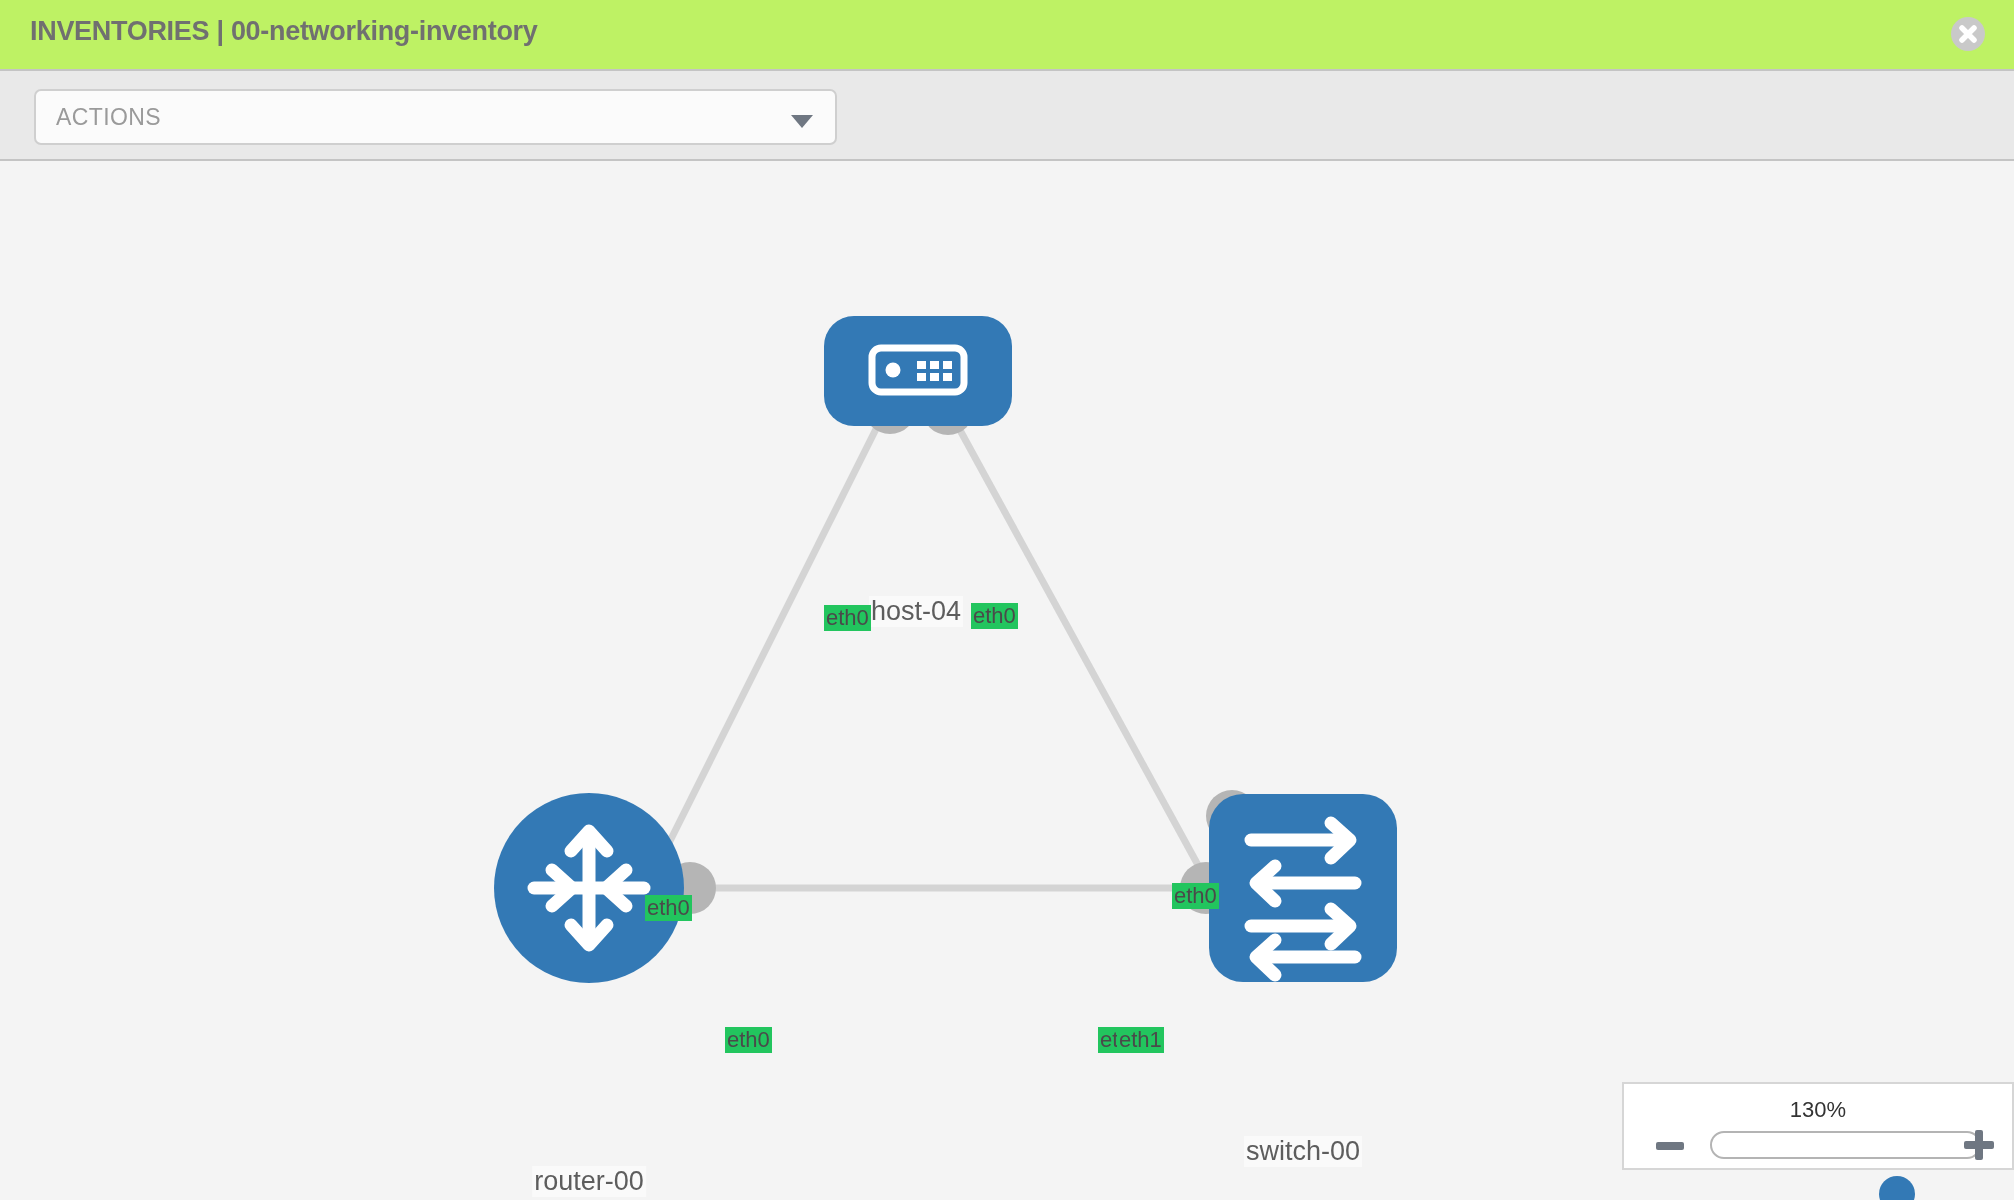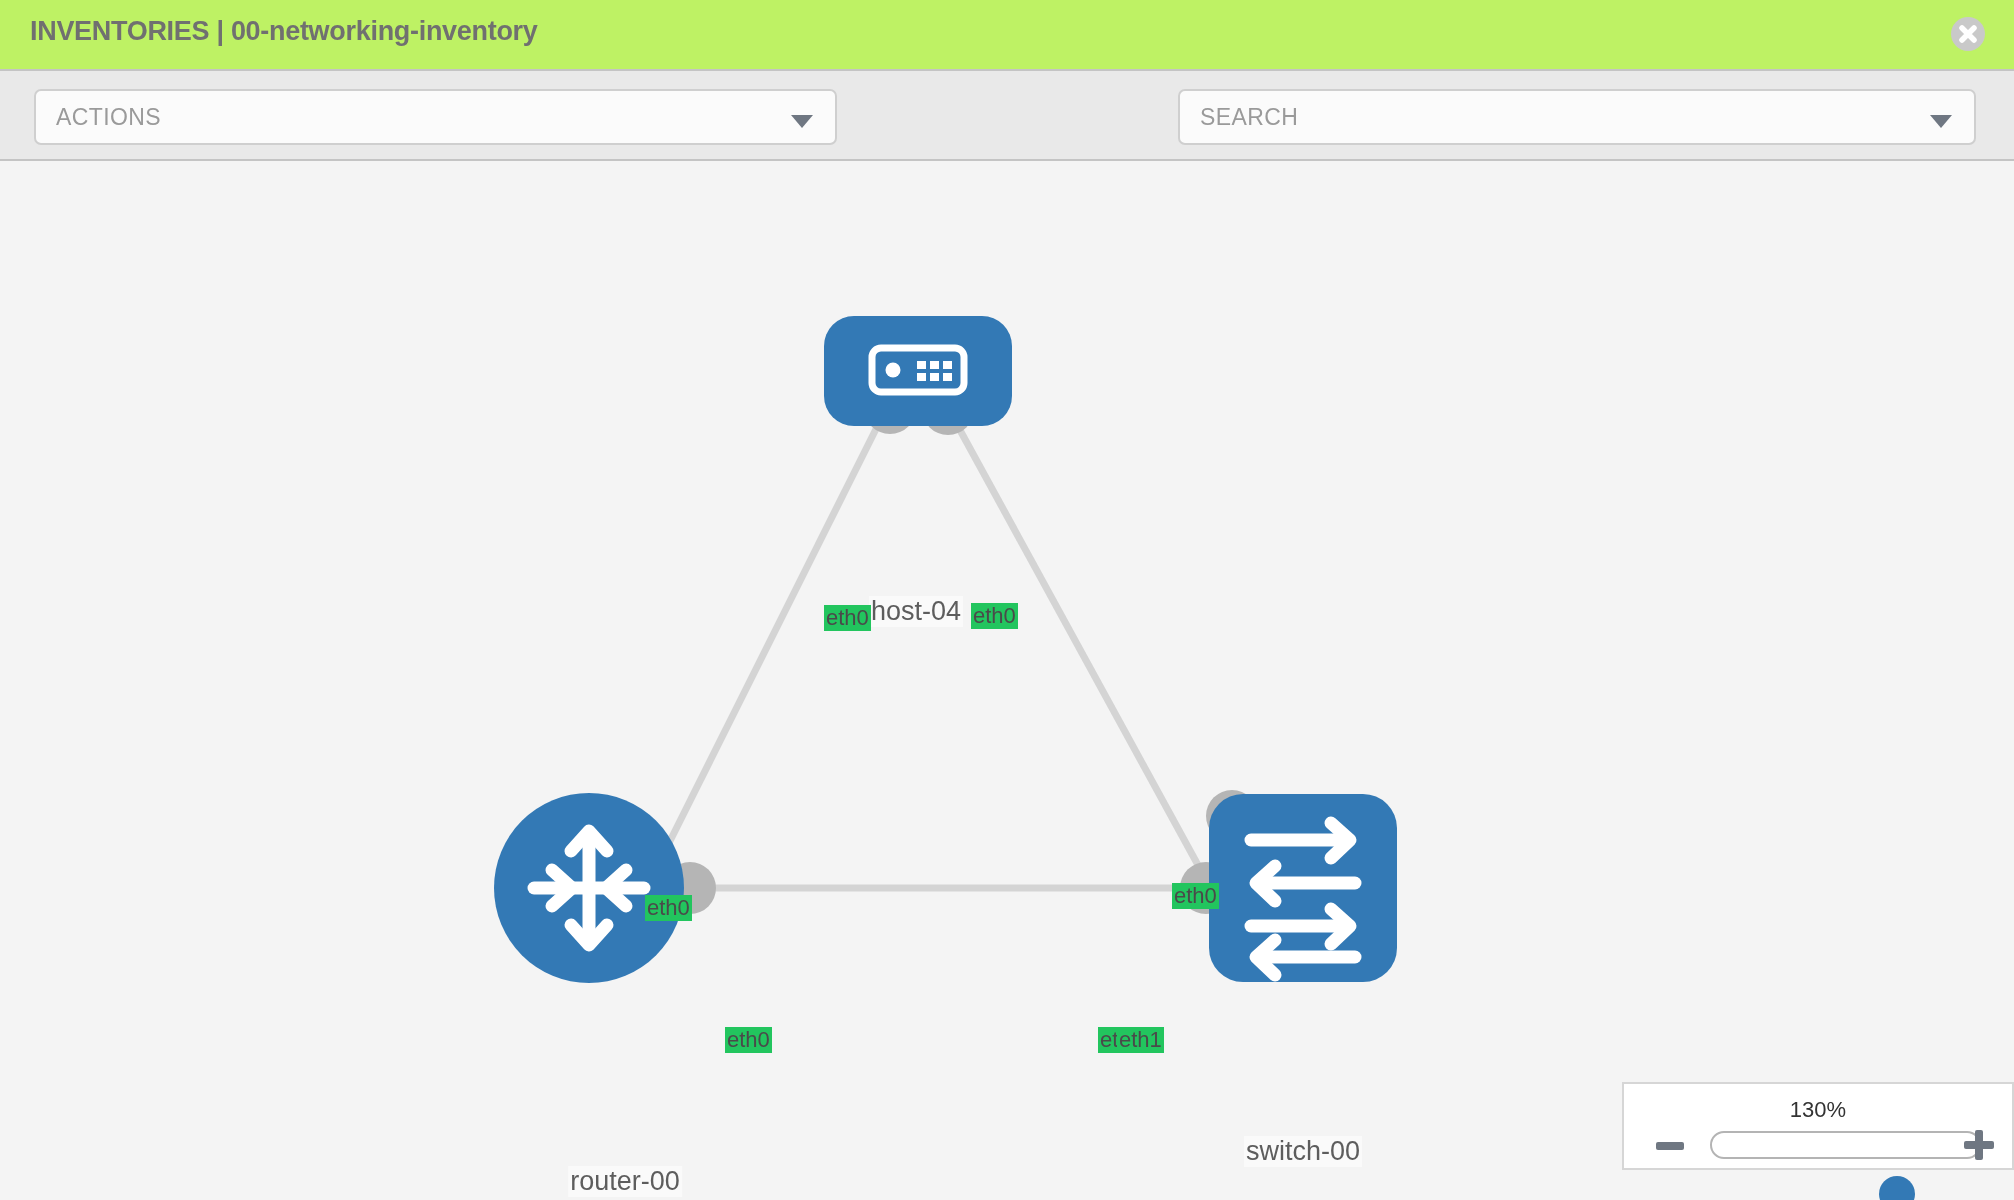--- a/index.html
+++ b/index.html
@@ -168,24 +168,20 @@
       <svg width="42" height="42" viewBox="0 0 42 42">
         <g fill="none" stroke="#6f7782" stroke-width="4.2" stroke-linecap="round">
           <circle cx="14.5" cy="15.5" r="7.2"></circle>
           <path d="M19.6 20.6 L33 34"></path>
           <path d="M27.5 28.5 L31.5 24.5"></path>
           <path d="M31.5 32.5 L35 29"></path>
         </g>
       </svg>
     </div>
 
-    <div class="search-box">
-      <span class="search-label">SEARCH</span>
-      <span class="caret"></span>
-    </div>
   </div>
 
   <div class="canvas">
 
     <svg class="topology-svg" width="2014" height="1039" viewBox="0 0 2014 1039">
 
       <g>
         <line x1="880" y1="260" x2="640" y2="740" stroke="#d4d4d4" stroke-width="7"></line>
         <line x1="955" y1="260" x2="1245" y2="790" stroke="#d4d4d4" stroke-width="7"></line>
         <line x1="680" y1="727" x2="1215" y2="727" stroke="#d4d4d4" stroke-width="7"></line>
@@ -236,21 +232,21 @@
             <path d="M1275 705 L1256 722 L1275 740"></path>
           <path d="M1251 765 H1347"></path>
             <path d="M1331 748 L1350 765 L1331 783"></path>
           <path d="M1355 796 H1259"></path>
             <path d="M1275 779 L1256 796 L1275 814"></path>
         </g>
       </g>
     </svg>
 
     <div class="node-label" style="left:916px; top:435px;">host-04</div>
-    <div class="node-label" style="left:589px; top:1005px;margin-left:36px;">router-00</div>
+    <div class="node-label" style="left:589px; top:1005px;">router-00</div>
     <div class="node-label" style="left:1303px; top:975px;">switch-00</div>
 
     <div class="iface-label" style="left:824px; top:444px;">eth0</div>
     <div class="iface-label" style="left:971px; top:442px;">eth0</div>
     <div class="iface-label" style="left:645px; top:734px;">eth0</div>
     <div class="iface-label" style="left:1172px; top:722px;">eth0</div>
     <div class="iface-label" style="left:725px; top:866px;">eth0</div>
     <div class="iface-label" style="left:1098px; top:866px;">eth0</div>
     <div class="iface-label" style="left:1117px; top:866px;">eth1</div>
 

